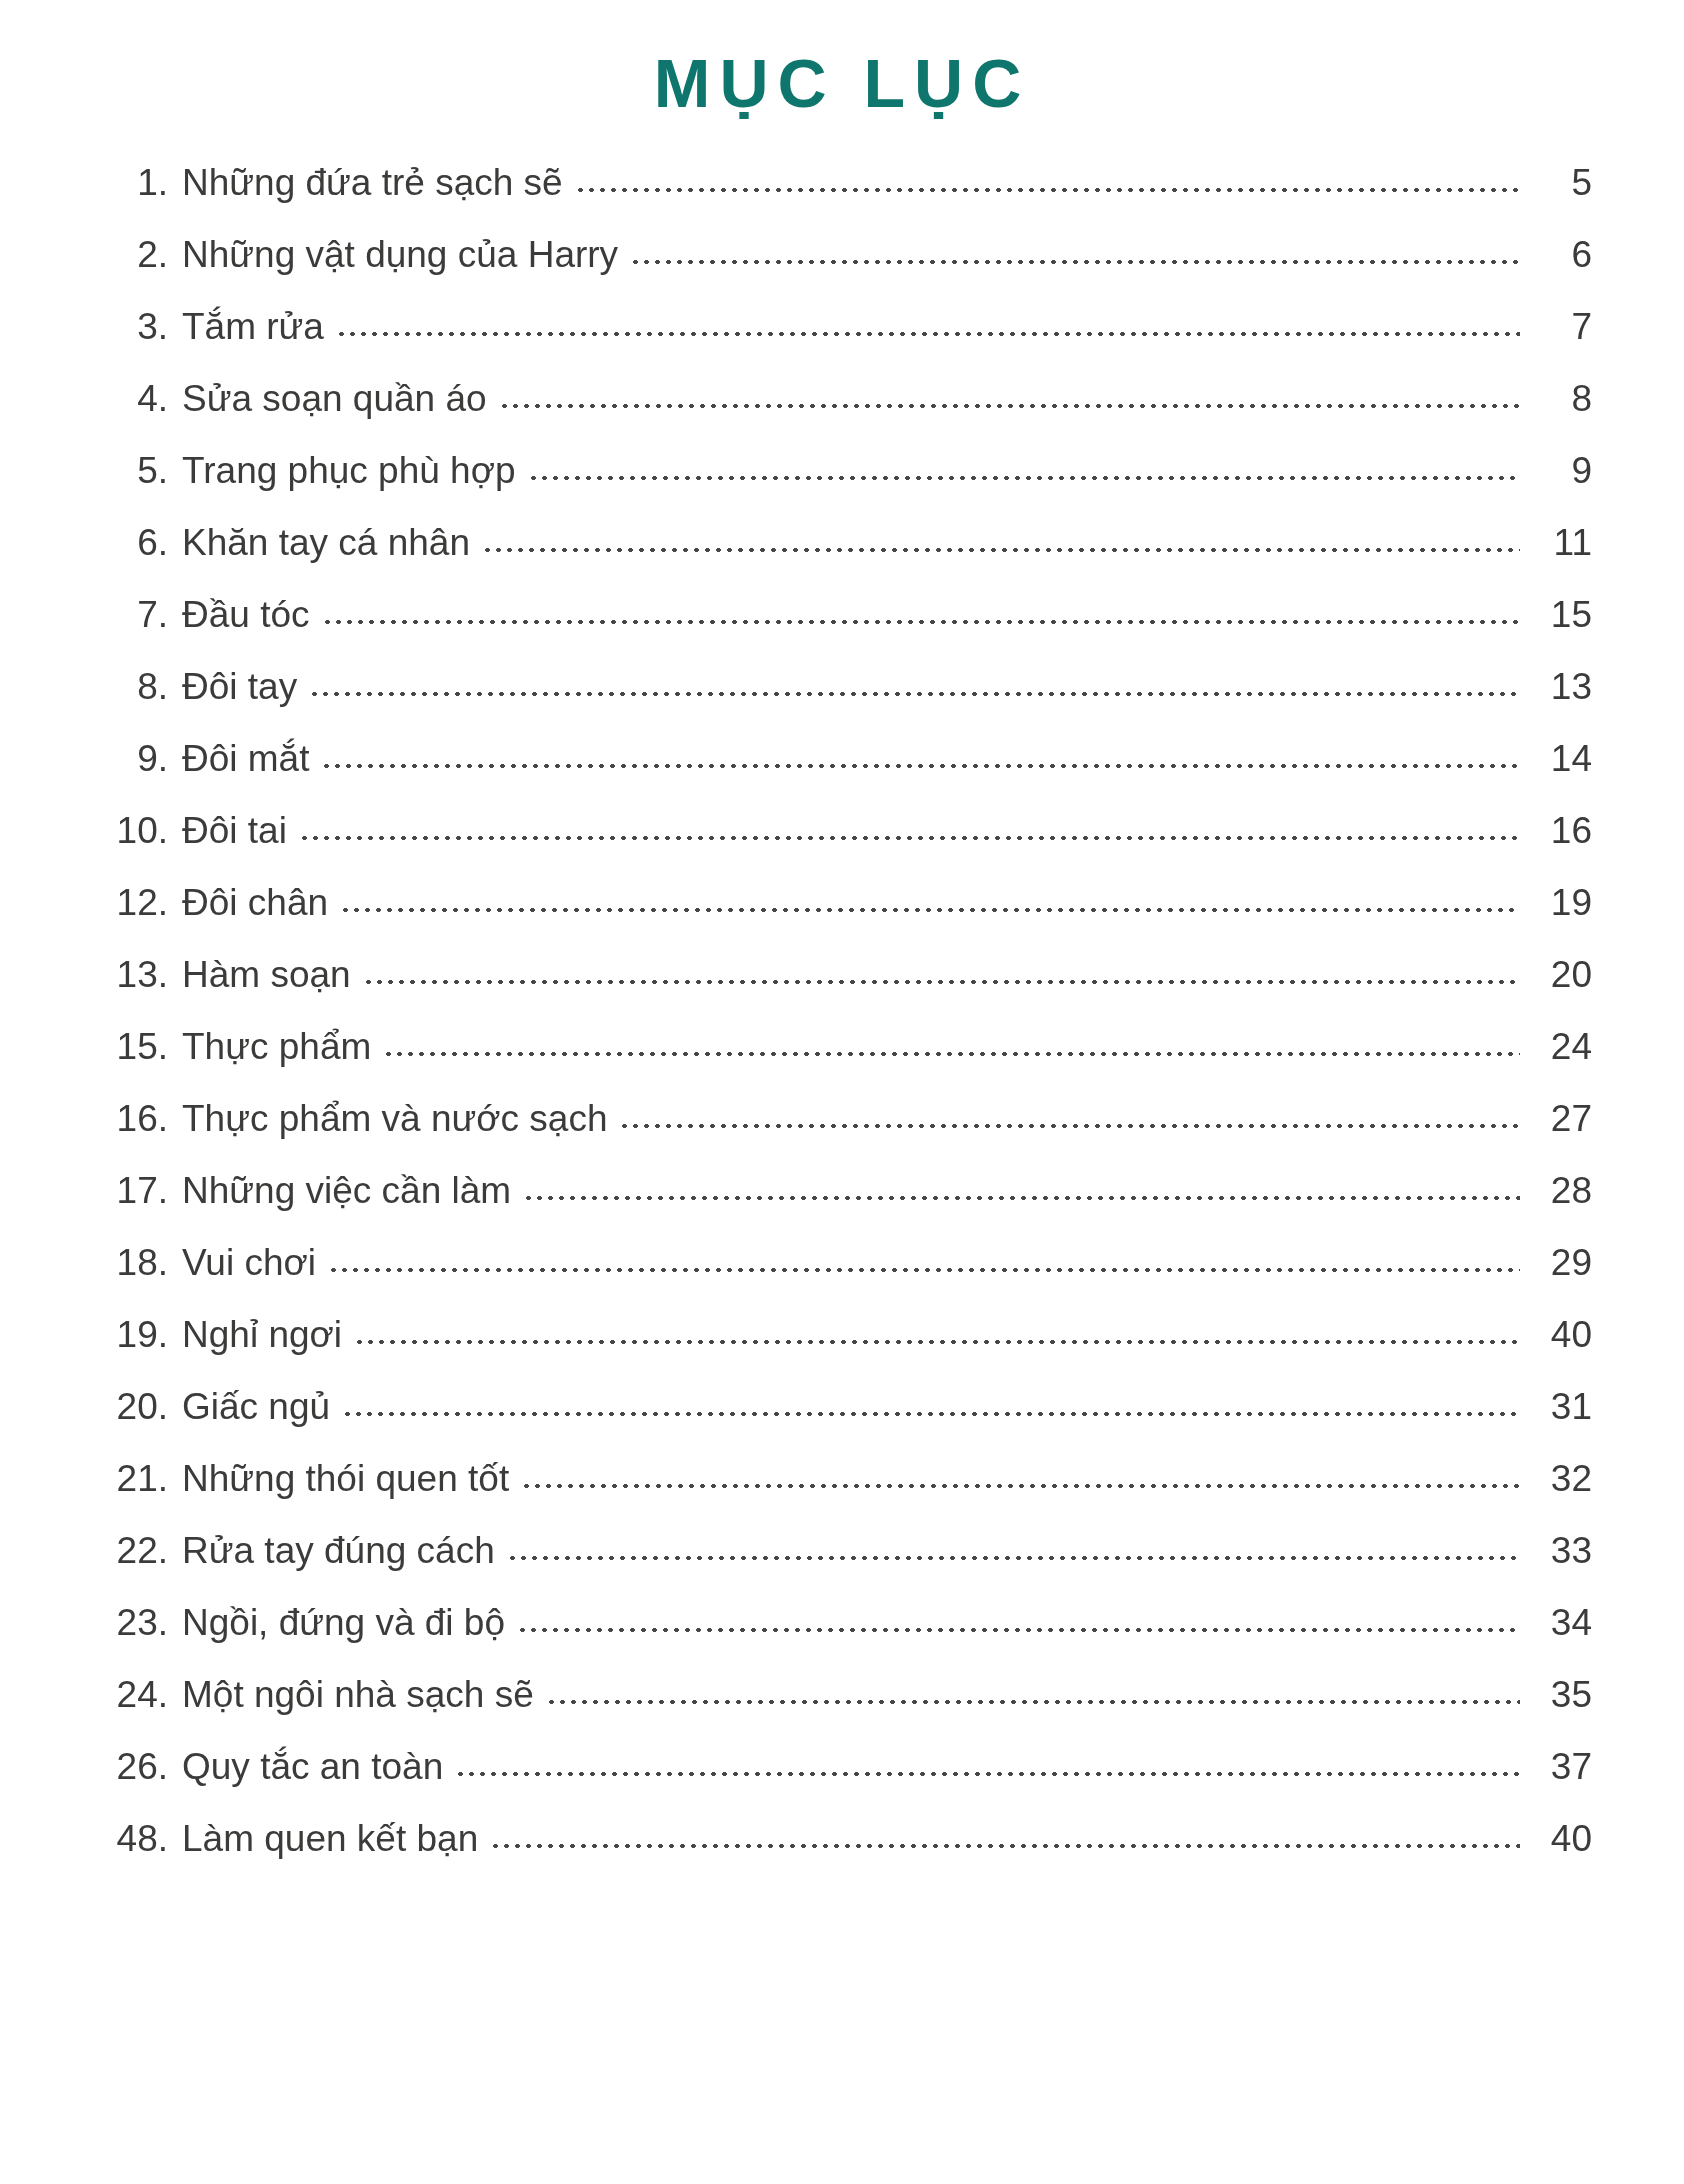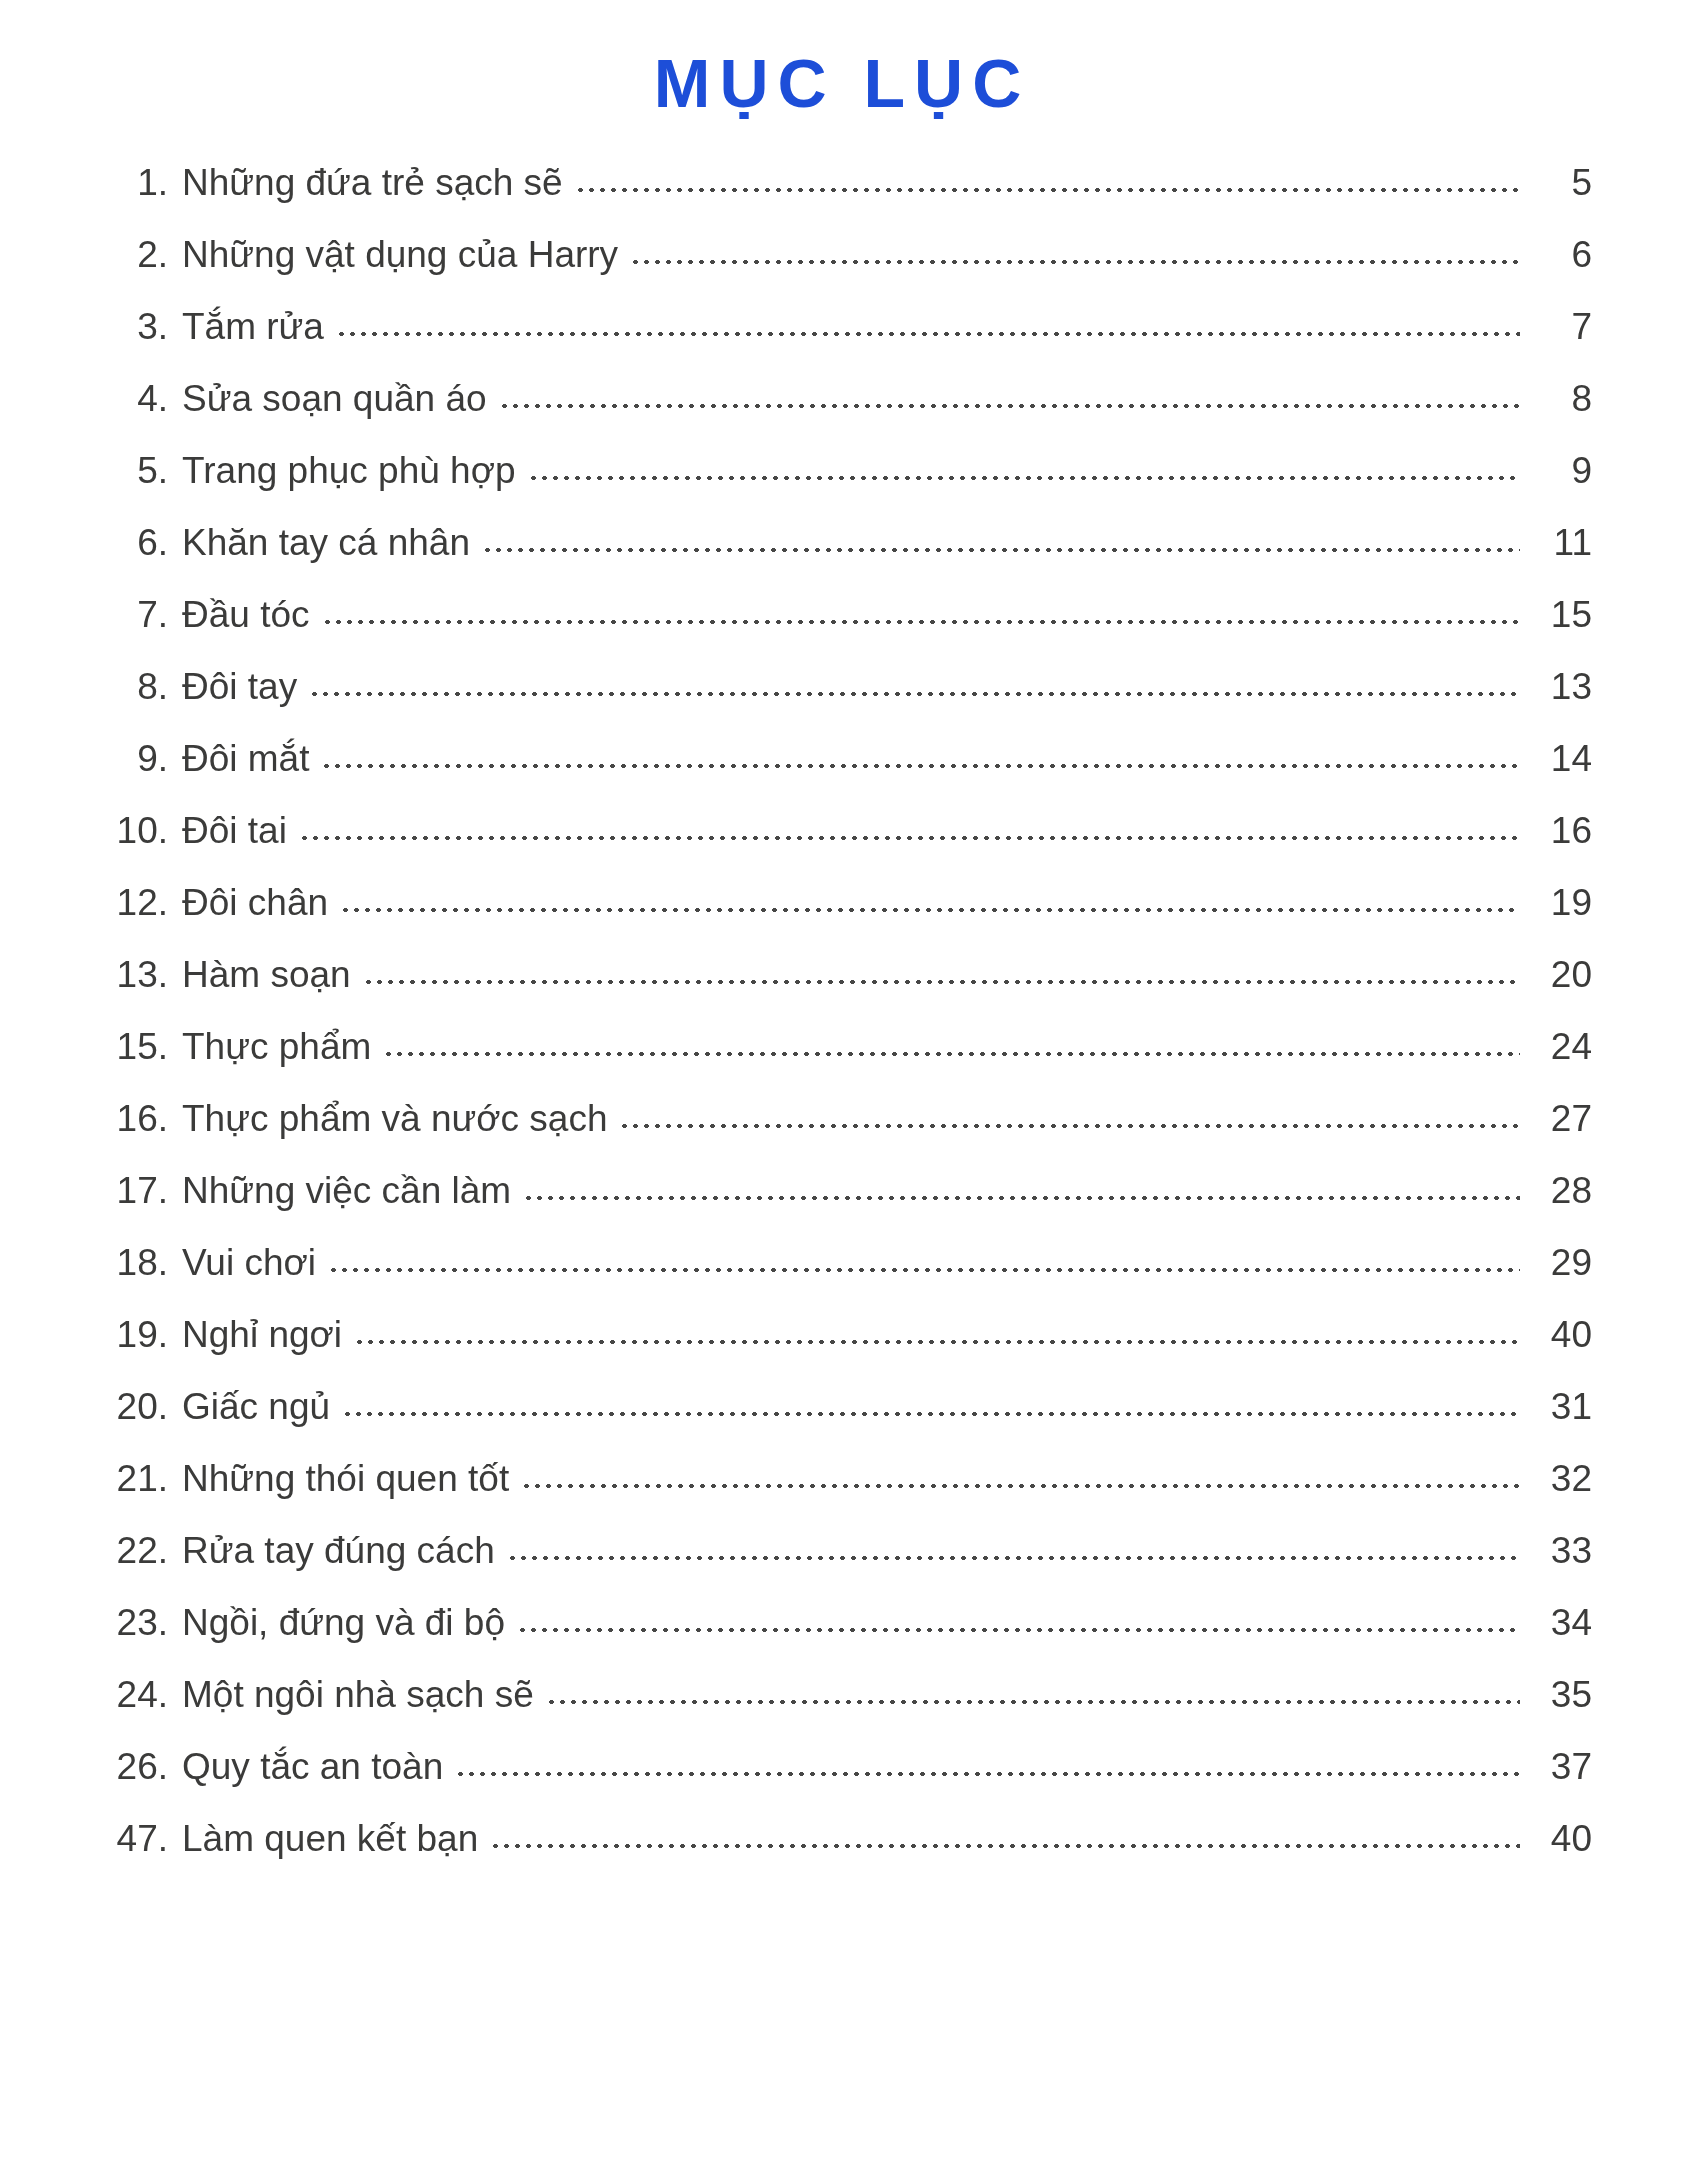--- a/index.html
+++ b/index.html
@@ -71,21 +71,21 @@
     min-width: 64px;
     text-align: right;
     flex: 0 0 auto;
   }
 </style>
 </head>
 <body style="color: rgb(59, 59, 58); background: rgb(255, 255, 255);">
 
 <div class="page">
 
-  <h1 class="page-title" style="color: #1d4ed8;">MỤC LỤC</h1>
+  <h1 class="page-title" style="color: #0f766e;">MỤC LỤC</h1>
 
   <div class="toc">
   <div class="toc-row">
     <span class="toc-num">1.</span>
     <span class="toc-title">Những đứa trẻ sạch sẽ</span>
     <span class="toc-leader"></span>
     <span class="toc-page">5</span>
   </div>
 
   <div class="toc-row">
@@ -239,20 +239,20 @@
 
 
   <div class="toc-row">
     <span class="toc-num">26.</span>
     <span class="toc-title">Quy tắc an toàn</span>
     <span class="toc-leader"></span>
     <span class="toc-page">37</span>
   </div>
 
   <div class="toc-row">
-    <span class="toc-num">47.</span>
+    <span class="toc-num">48.</span>
     <span class="toc-title">Làm quen kết bạn</span>
     <span class="toc-leader"></span>
     <span class="toc-page">40</span>
   </div>
 </div>
 
 </div>
 
 </body></html>

